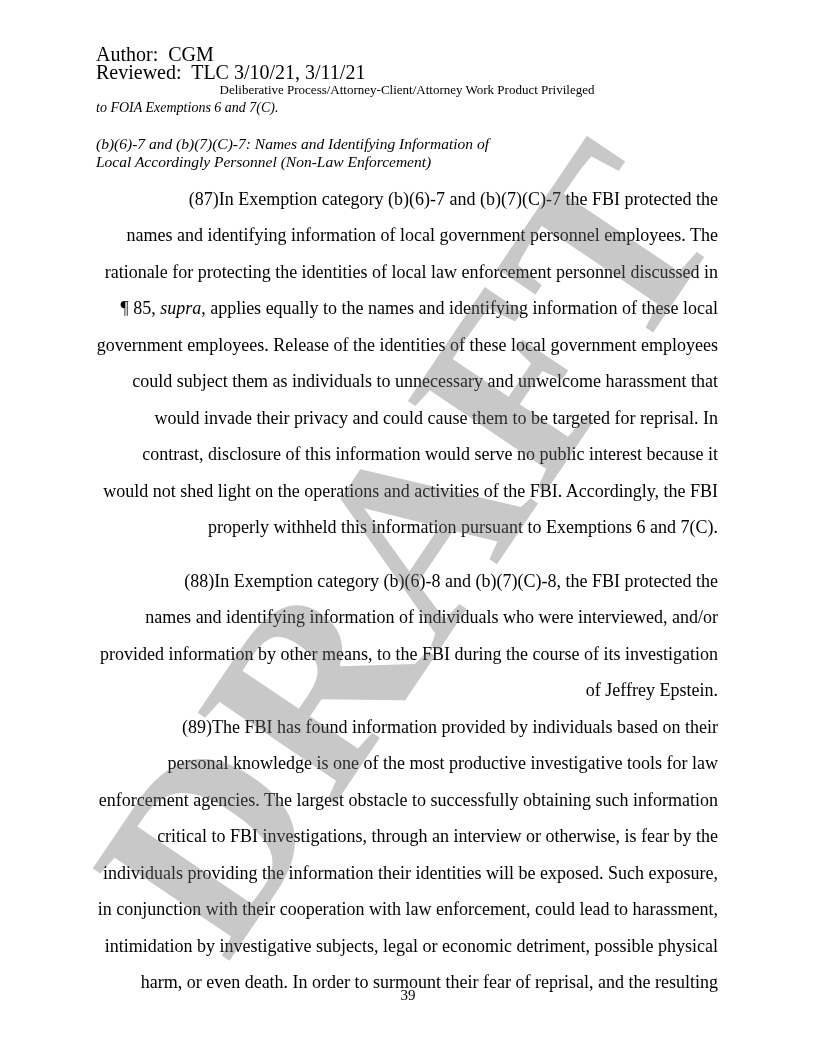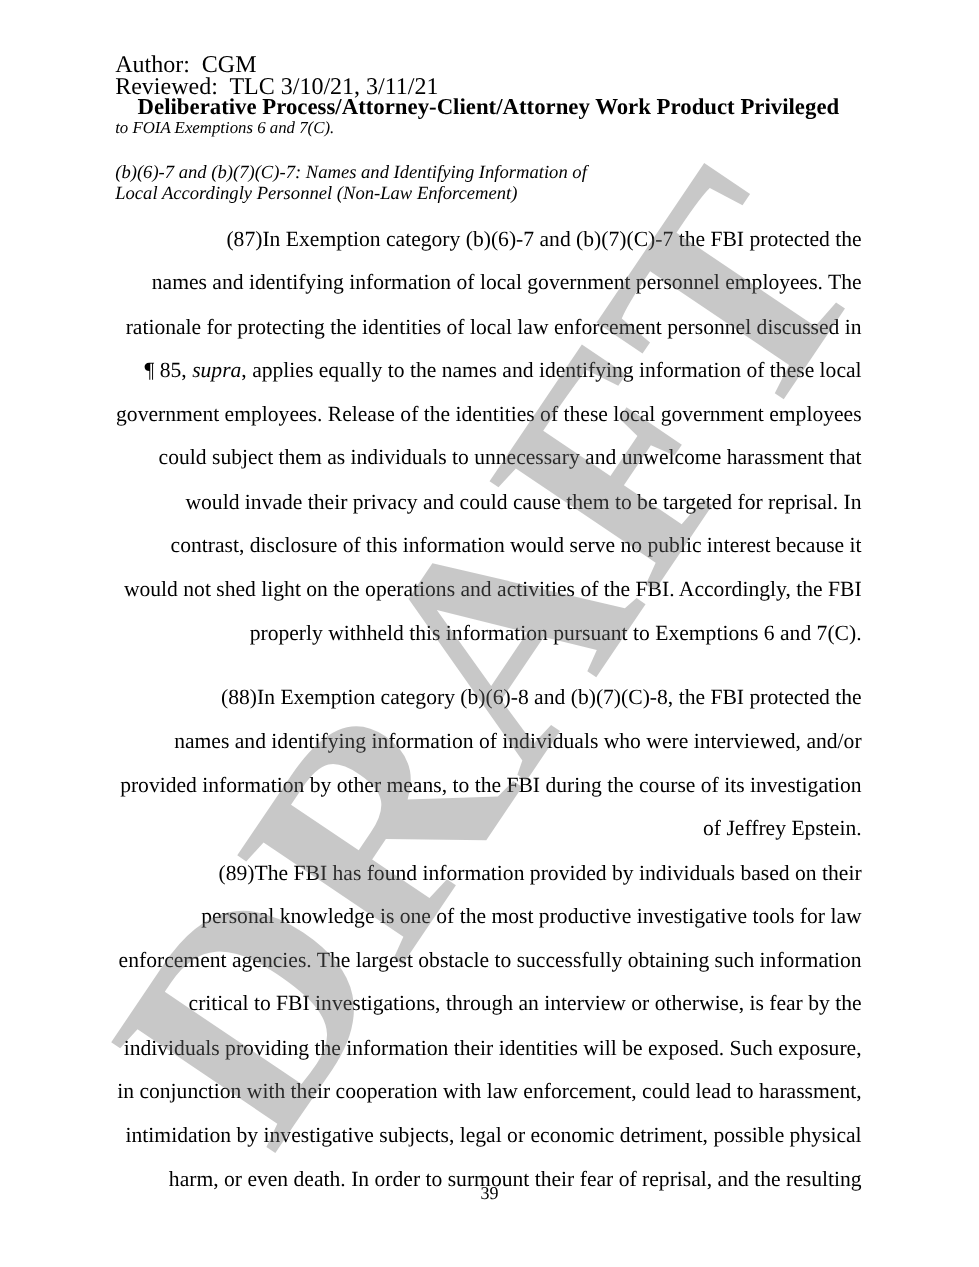--- a/index.html
+++ b/index.html
@@ -17,22 +17,22 @@
   .content {
     position: absolute;
     left: 96px;
     top: 46px;
     width: 622px;
   }
   .doc-header { font-size: 20px; line-height: 17.5px; }
   .doc-header .line { white-space: pre-wrap; }
   .privilege-title {
     text-align: center;
-    font-weight: bold;
-    font-size: 19px;
+    font-weight: normal;
+    font-size: 13px;
     line-height: 18px;
   }
   .continuation { font-size: 14px; line-height: 18.5px; font-style: italic; }
   .section-heading {
     text-align: left;
     font-style: italic;
     font-size: 15.5px;
     line-height: 18px;
     margin: 17px 0 10px 0;
   }

